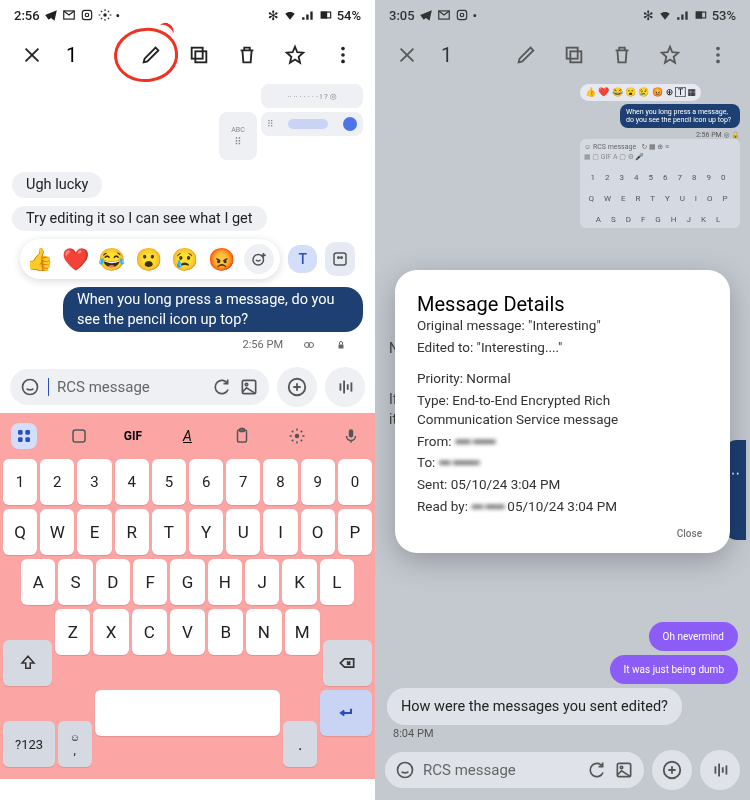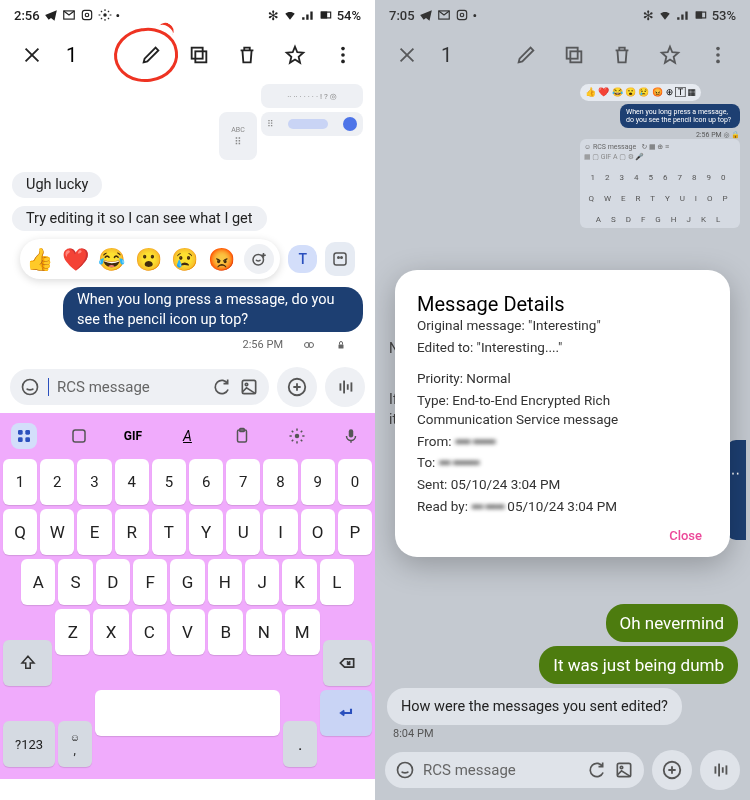--- a/index.html
+++ b/index.html
@@ -54,21 +54,21 @@
 
   
   .inputbar{display:flex;align-items:center;padding:6px 10px;gap:8px;}
   .inputbar .field{flex:1;background:#eef0f4;border-radius:22px;display:flex;align-items:center;padding:8px 10px;gap:8px;font-size:15px;color:#666;}
   .inputbar .field .cursor{border-left:1.5px solid #2a4fbd;height:18px;}
   .rbtn{width:40px;height:40px;border-radius:50%;background:#eef0f4;display:flex;align-items:center;justify-content:center;}
   .right .inputbar .field{background:#dfe3e9;}
   .right .rbtn{background:#dfe3e9;}
 
   
-  .kb{background:#f0abfc;padding:4px 1px 8px;}
+  .kb{background:#fca5a5;padding:4px 1px 8px;}
   .kb .top{display:flex;justify-content:space-between;padding:6px 10px;}
   .kb .top .ki{width:26px;height:26px;display:flex;align-items:center;justify-content:center;}
   .kb .top .ki.sel{background:#d3defa;border-radius:8px;}
   .kb .krow{display:flex;justify-content:center;gap:3px;margin:4px 2px;}
   .kb .krow.nums .k{font-size:15px;}
   .kb .k{flex:1;height:46px;background:#fff;border-radius:6px;display:flex;align-items:center;justify-content:center;font-size:17px;color:#222;box-shadow:0 1px 1px rgba(0,0,0,.12);}
   .kb .k.g{background:#d5dae2;margin-top:31px;}
   .kb .k.wide{flex:1.4;}
   .kb .k.space{flex:5;}
   .kb .k.enter{background:#c9d4f5;}
@@ -79,27 +79,27 @@
   .mreact{display:flex;gap:2px;font-size:9px;background:#e6eaf0;padding:3px 5px;border-radius:10px;width:fit-content;}
   .mbub{background:#1d3f72;border-radius:8px;padding:4px 6px;font-size:7px;color:#fff;margin:3px 0 3px auto;width:120px;}
   .mtxt{font-size:7px;color:#555;text-align:right;}
   .mkb{font-size:8px;letter-spacing:4px;color:#555;margin-top:12px;text-align:center;}
 
   
   .modal{position:absolute;top:270px;left:20px;right:20px;background:#fff;border-radius:22px;padding:22px 22px 14px;box-shadow:0 8px 30px rgba(0,0,0,.25);}
   .modal h2{font-size:20px;font-weight:400;}
   .modal p{font-size:13.5px;color:#333;line-height:1.45;margin-bottom:2px;}
   .modal .gap{height:10px;}
-  .modal .close{text-align:right;color:#ec4899;font-size:13px;font-weight:500;padding:10px 6px 0;}
+  .modal .close{text-align:right;color:#737373;font-size:10px;font-weight:500;padding:10px 6px 0;}
   .redact{filter:blur(2px);letter-spacing:-1px;}
 
   
   .rchat{position:absolute;bottom:58px;left:0;right:0;padding:0 12px;}
   .rchat .ro{display:flex;justify-content:flex-end;margin:4px 0;}
-  .rchat .bub2{background:#4d7c0f;color:#fff;padding:9px 14px;border-radius:18px;font-size:17px;}
+  .rchat .bub2{background:#8b5cf6;color:#fff;padding:9px 14px;border-radius:18px;font-size:10px;}
   .rchat .ts2{font-size:11px;color:#555;padding:2px 6px;}
   .rchat .inb{background:#dfe3e9;padding:10px 14px;border-radius:18px;font-size:14.5px;color:#222;display:inline-block;}
 
   .nohint{position:absolute;top:340px;left:14px;font-size:14px;color:#444;}
   .ifhint{position:absolute;top:390px;left:14px;font-size:14px;color:#444;line-height:1.4;}
   .darkside{position:absolute;top:440px;right:4px;width:20px;height:100px;background:#1d3f72;border-radius:10px 0 0 10px;}
   .dots3{position:absolute;top:465px;right:10px;color:#fff;font-size:14px;}
 </style>
 </head>
 <body>
@@ -379,21 +379,21 @@
           </div>
       </div>
     </div>
   </div>
 
   <div class="divider"></div>
 
   <div class="phone right">
     <div class="status">
       <div class="l">
-        <span>7:05</span>
+        <span>3:05</span>
         <svg viewBox="0 0 24 24" fill="#333">
             <path d="M2 12l20-8-4 18-6-5-4 3z"></path>
           </svg>
         <svg viewBox="0 0 24 24" fill="none" stroke="#333" stroke-width="2">
             <rect x="3" y="5" width="18" height="14"></rect>
             <path d="M3 5l9 7 9-7"></path>
           </svg>
         <svg viewBox="0 0 24 24" fill="none" stroke="#333" stroke-width="2">
             <rect x="4" y="4" width="16" height="16" rx="4"></rect>
             <circle cx="12" cy="12" r="3"></circle>

